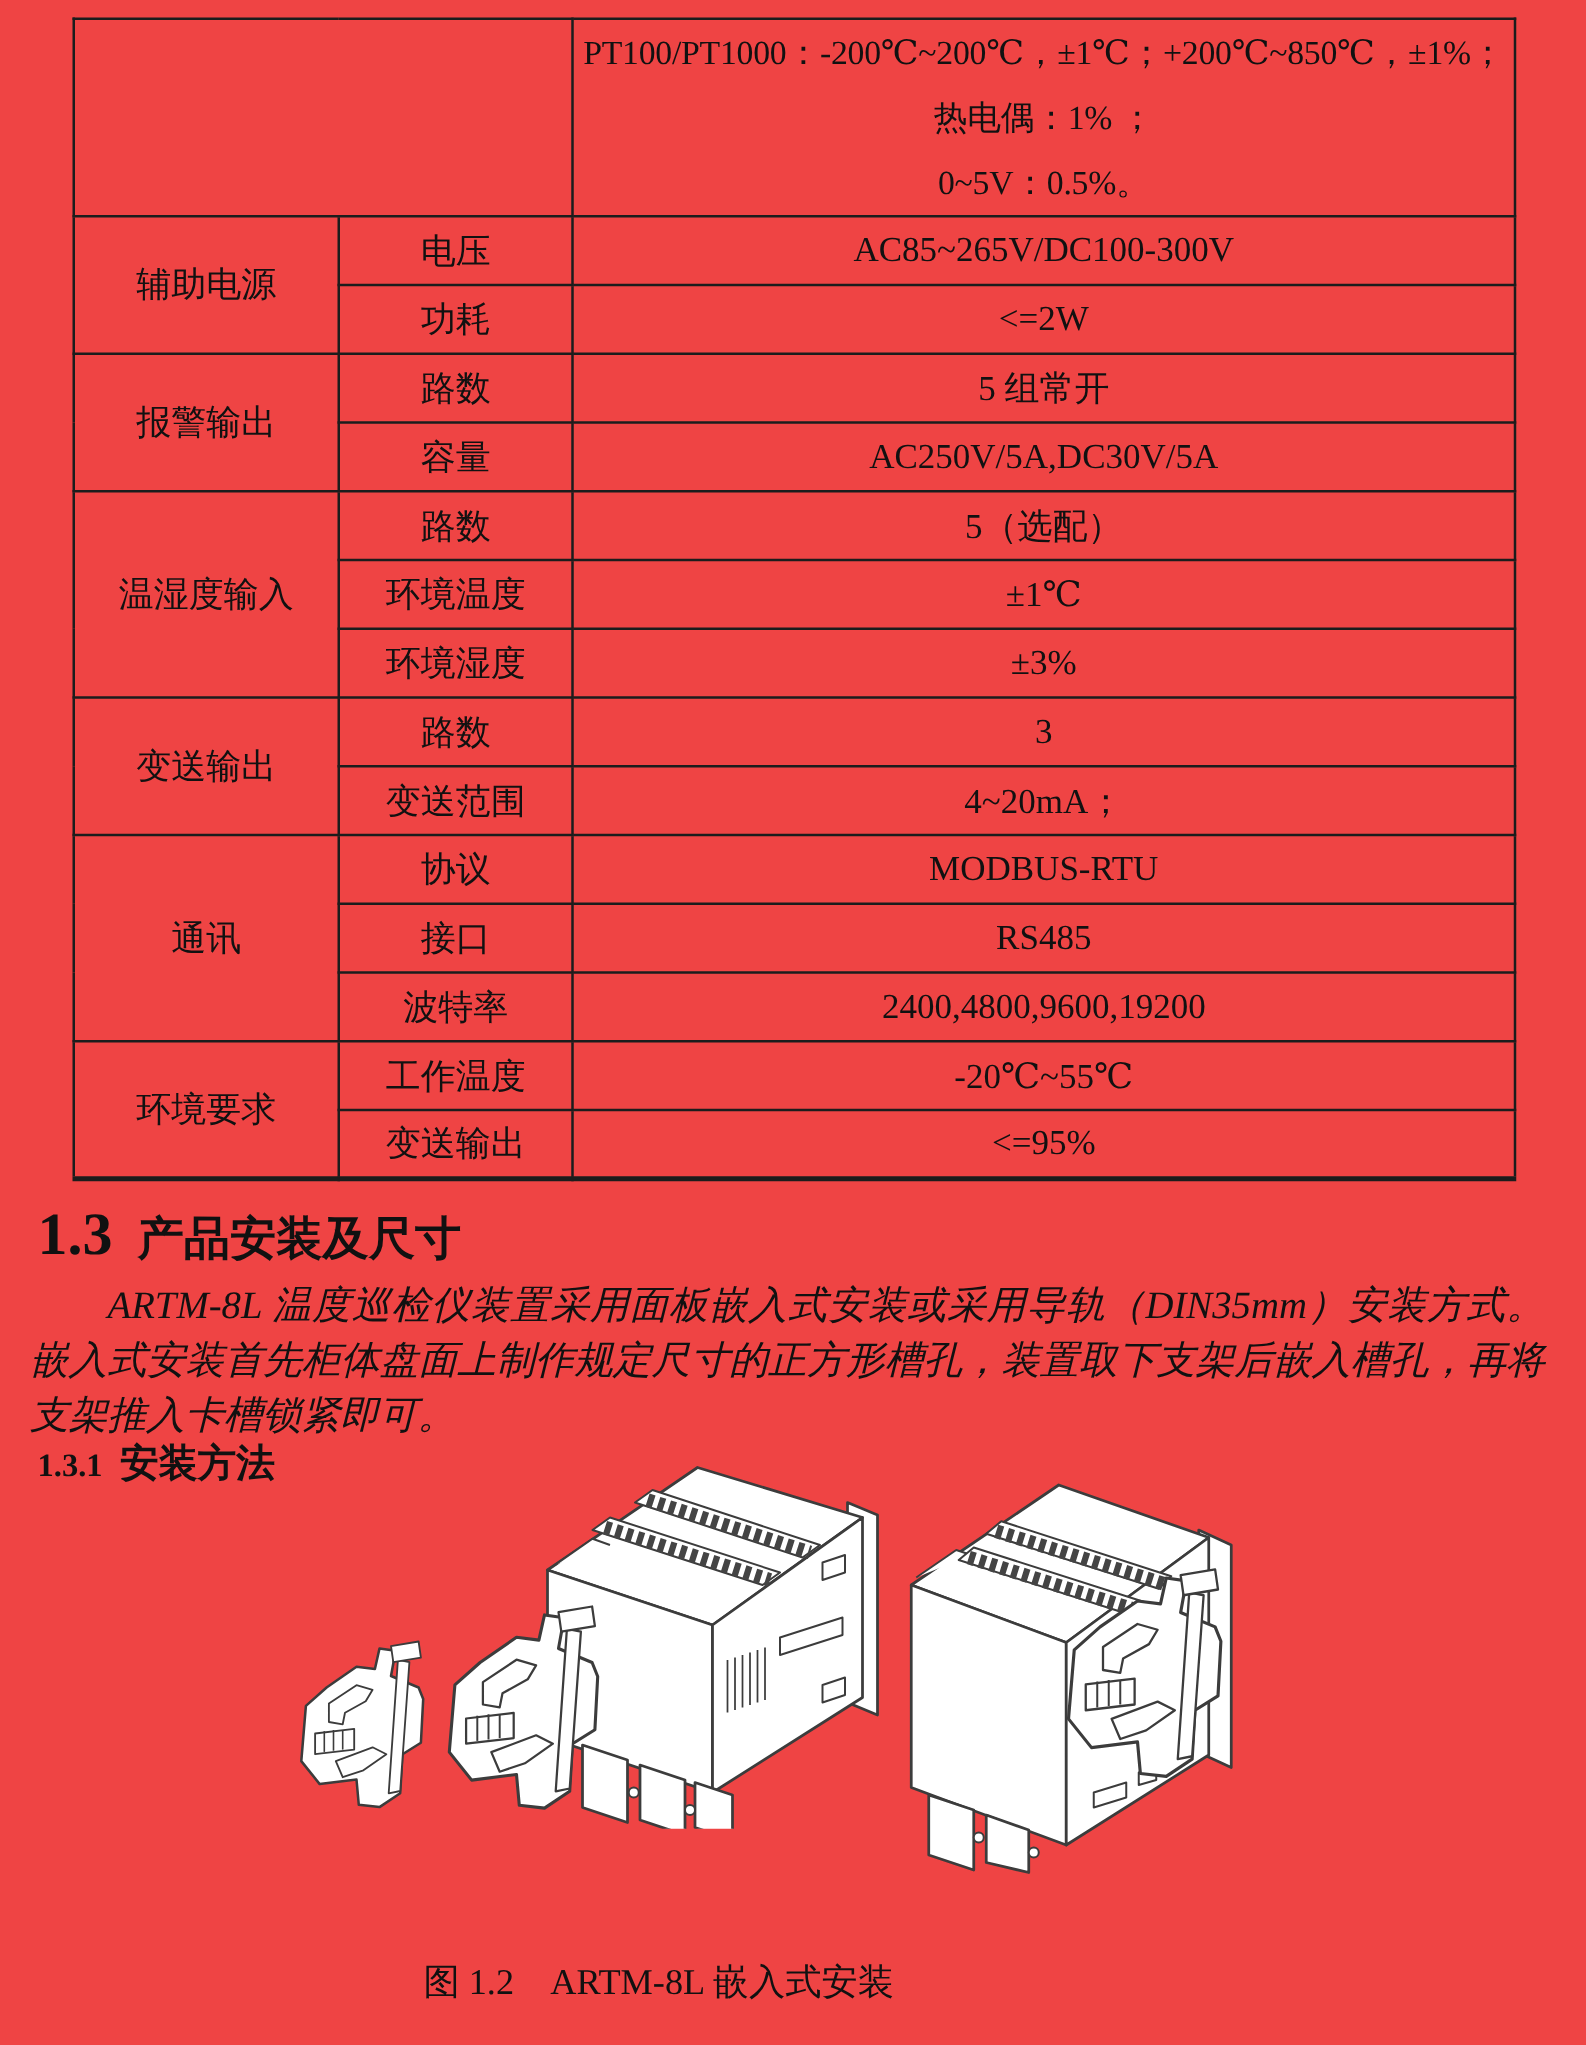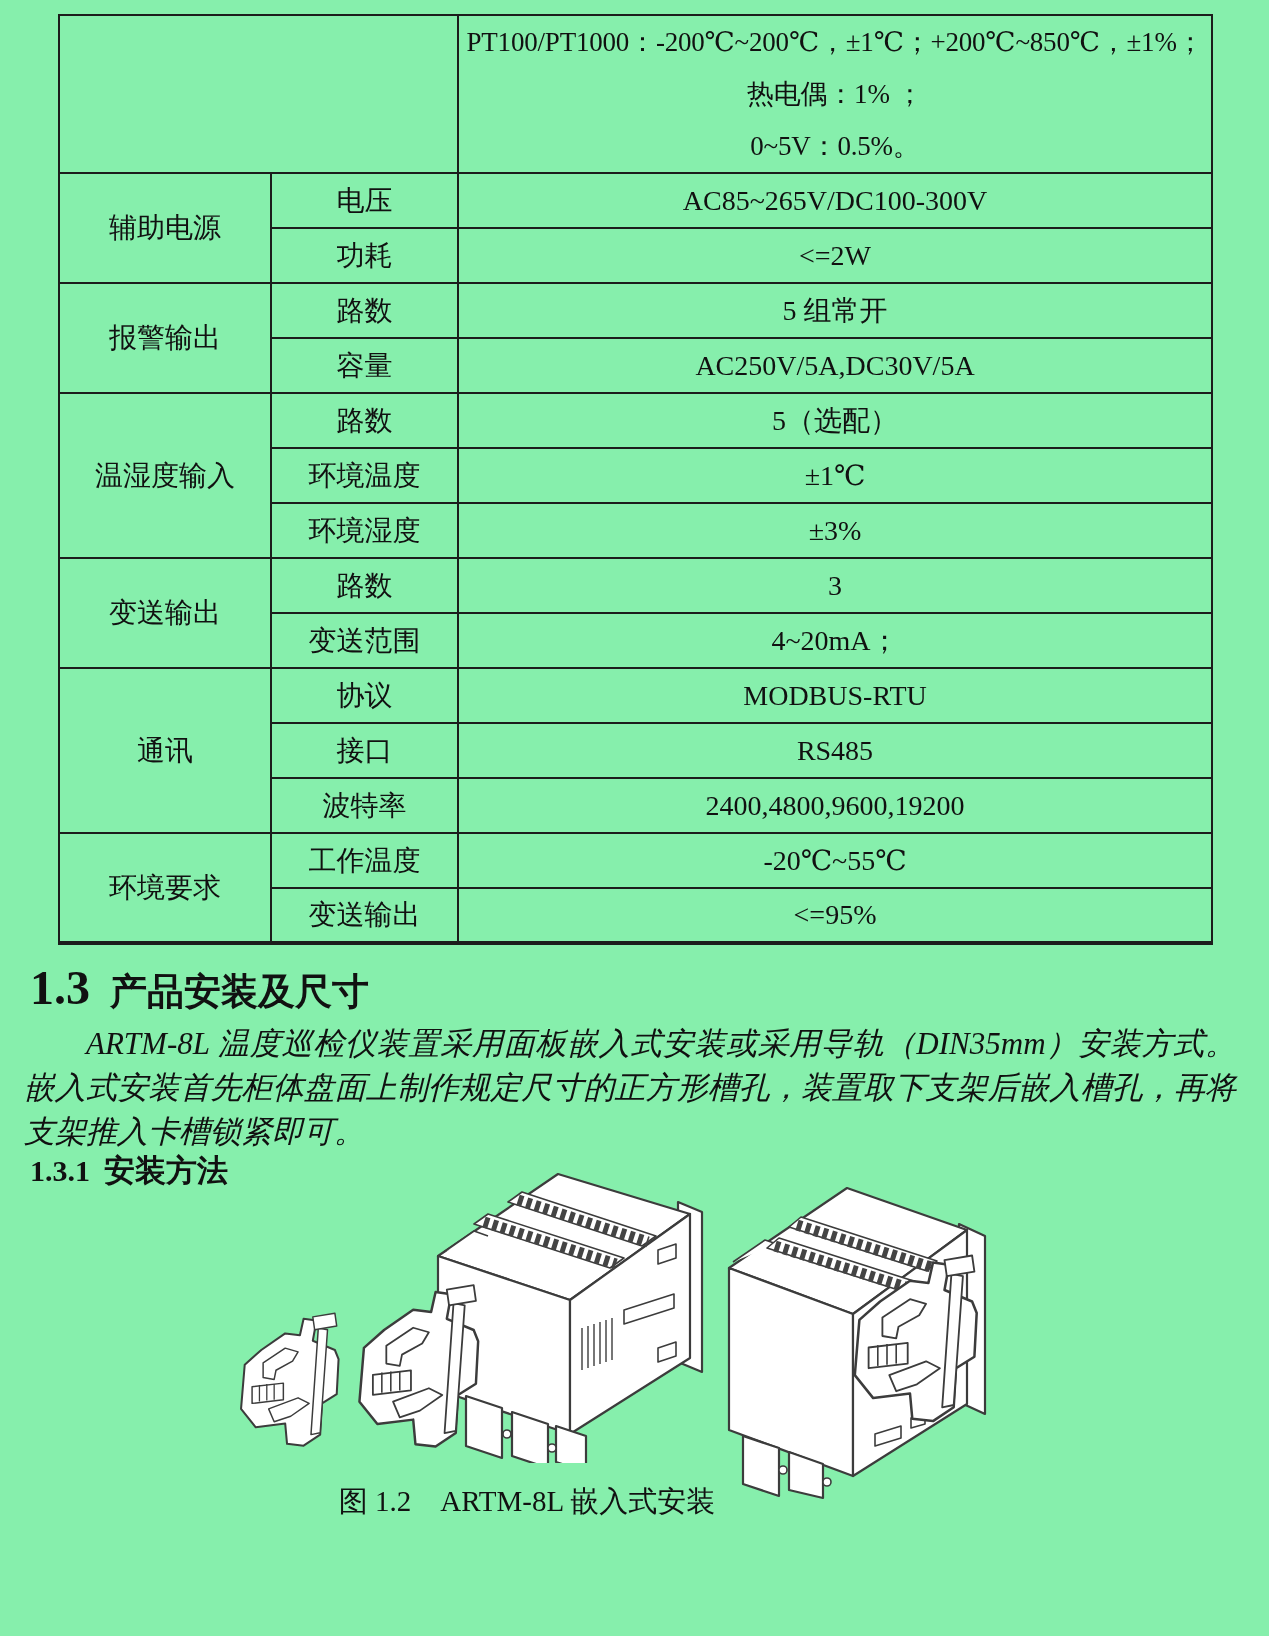--- a/index.html
+++ b/index.html
@@ -1,19 +1,19 @@
 <!DOCTYPE html>
 <html><head>
 <meta charset="utf-8">
 <style>
   html,body{margin:0;padding:0;background:#ffffff;}
   .page{
     position:relative;
     width:1269px;height:1636px;
-    background:#86efac;
+    background:#ef4444;
     font-family:"Liberation Serif","DejaVu Serif",serif;
     color:#111;
     overflow:hidden;
   }
 
   
   table.spec{
     position:absolute;left:58px;top:14px;
     width:1153px;
     border-collapse:collapse;
@@ -40,34 +40,34 @@
   
   .h2{position:absolute;left:30px;top:960px;white-space:nowrap;}
   .h2 .num{font-size:48px;font-weight:bold;font-family:"Liberation Serif","DejaVu Serif",serif;}
   .h2 .ttl{font-size:37px;font-weight:bold;font-family:"Liberation Sans","DejaVu Sans",sans-serif;margin-left:20px;}
   .para{
     position:absolute;left:24px;top:1022px;width:1212px;
     font-size:31px;line-height:44px;
     text-align:justify;text-indent:2em;margin:0;font-style:italic;
   }
   .h3{position:absolute;left:30px;top:1150px;white-space:nowrap;}
-  .h3 .num{font-size:30px;font-weight:bold;font-family:"Liberation Serif","DejaVu Serif",serif;}
+  .h3 .num{font-size:26px;font-weight:bold;font-family:"Liberation Serif","DejaVu Serif",serif;}
   .h3 .ttl{font-size:31px;font-weight:bold;font-family:"Liberation Sans","DejaVu Sans",sans-serif;margin-left:14px;}
 
   
   .figure{position:absolute;left:0;top:1158px;width:1269px;height:350px;}
   .figure svg{position:absolute;}
   .svgL{left:228px;top:0;}
   .svgR{left:715px;top:14px;}
   .ln{fill:#ffffff;stroke:#3c3c3c;stroke-width:2.2;stroke-linejoin:round;}
   .ln2{fill:#ffffff;stroke:#3c3c3c;stroke-width:1.6;stroke-linejoin:round;}
   .hatch{stroke:#3c3c3c;stroke-width:1.4;}
   .dash{stroke:#444;stroke-width:11;stroke-dasharray:5 4;fill:none;}
   .caption{
-    position:absolute;left:0;top:1482px;width:1054px;
+    position:absolute;left:0;top:1566px;width:1054px;
     text-align:center;font-size:29px;white-space:pre;
   }
 </style>
 </head>
 <body>
 
 <div class="page">
 
   <table class="spec">
     <colgroup>

